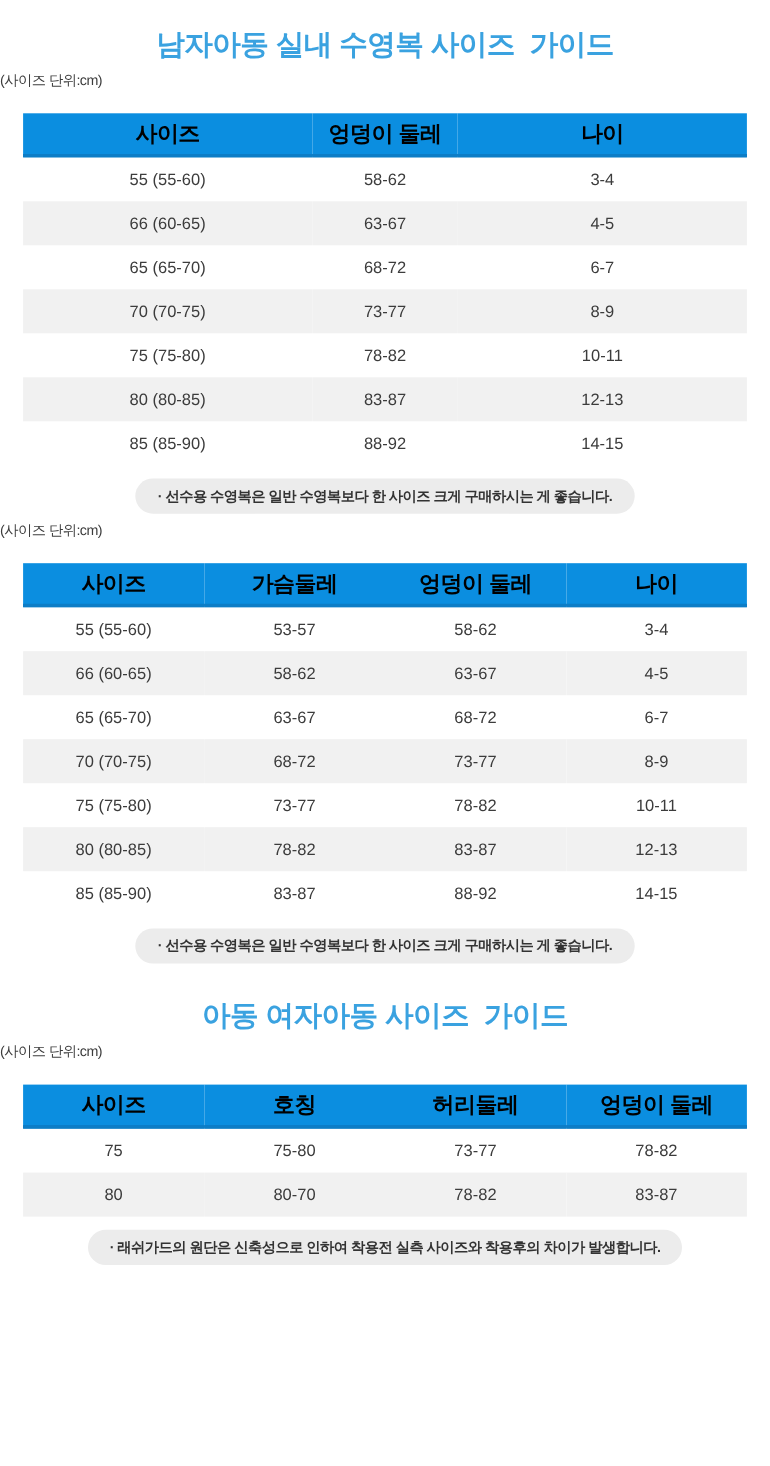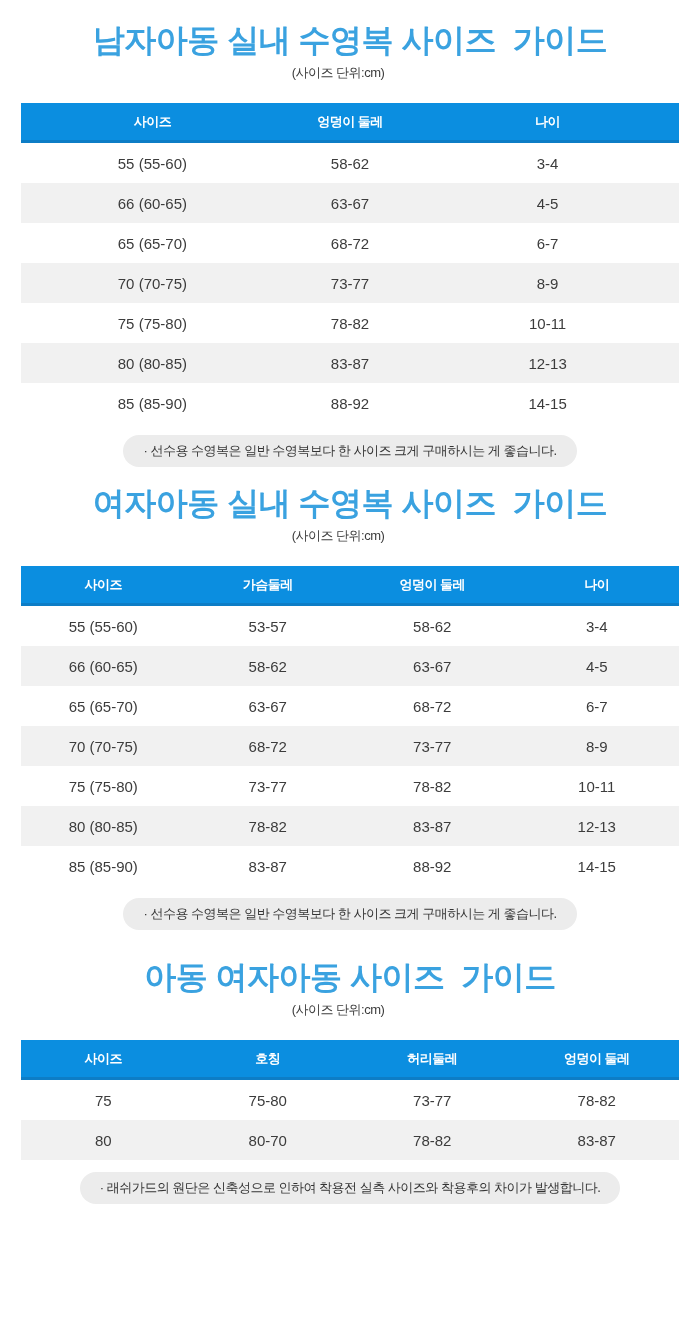--- a/index.html
+++ b/index.html
@@ -7,50 +7,50 @@
     width:700px;
     min-height:1333px;
     font-family:"Liberation Sans","DejaVu Sans",sans-serif;
     color:#3a3a3a;
     padding-bottom:14px;
     box-sizing:border-box;
   }
   .section{width:700px;}
   .title{
     color:#3aa2e0;
-    font-size:32px;
+    font-size:26px;
     font-weight:bold;
     text-align:center;
     line-height:36px;
     margin:0;
     white-space:pre;
     letter-spacing:-0.5px;
   }
   .sec-boys  .title{margin-top:22px;}
   .sec-girls .title{margin-top:18px;}
   .sec-rash  .title{margin-top:29px;}
   .unit{
-    text-align:center;
+    text-align:left;
     font-size:13px;
     color:#3c3c3c;
     margin:6px 24px 0 0;
     height:18px;
     line-height:18px;
     letter-spacing:-0.5px;
   }
   table{
     width:658px;
     margin:21px auto 0 auto;
     border-collapse:collapse;
     table-layout:fixed;
   }
   thead th{
     background:#0b8ee0;
-    color:#ffffff;
-    font-size:13px;
+    color:#000000;
+    font-size:20px;
     font-weight:bold;
     height:35px;
     border-bottom:3px solid #0d7dc6;
     text-align:center;
     letter-spacing:-0.5px;
   }
   tbody td{
     height:40px;
     text-align:center;
     vertical-align:middle;
@@ -58,21 +58,21 @@
     color:#3c3c3c;
     padding:0;
   }
   tbody tr:nth-child(even){background:#f1f1f1;}
   
   .cols-3 th:nth-child(1){width:40%;}
   .cols-3 th:nth-child(2){width:20%;}
   .cols-3 th:nth-child(3){width:40%;}
   
   .cols-4 th{width:25%;}
-  .note-wrap{text-align:center;margin-top:12px;height:32px;}
+  .note-wrap{text-align:center;margin-top:12px;height:32px;font-weight:bold;}
   .note-pill{
     display:inline-block;
     background:#ececec;
     border-radius:17px;
     padding:0 20px;
     height:32px;
     line-height:32px;
     font-size:13px;
     color:#333333;
     letter-spacing:-0.5px;
@@ -131,21 +131,20 @@
             <td>14-15</td>
           </tr>
         </tbody>
       </table>
     <div class="note-wrap">
       <span class="note-pill">· 선수용 수영복은 일반 수영복보다 한 사이즈 크게 구매하시는 게 좋습니다.</span>
     </div>
   </section>
 
   <section class="section sec-girls">
-    <h1 class="title">여자아동 실내 수영복 사이즈  가이드</h1>
     <div class="unit">(사이즈 단위:cm)</div>
     <table class="cols-4">
         <thead>
           <tr>
             <th>사이즈</th>
             <th>가슴둘레</th>
             <th>엉덩이 둘레</th>
             <th>나이</th>
           </tr>
         </thead>

